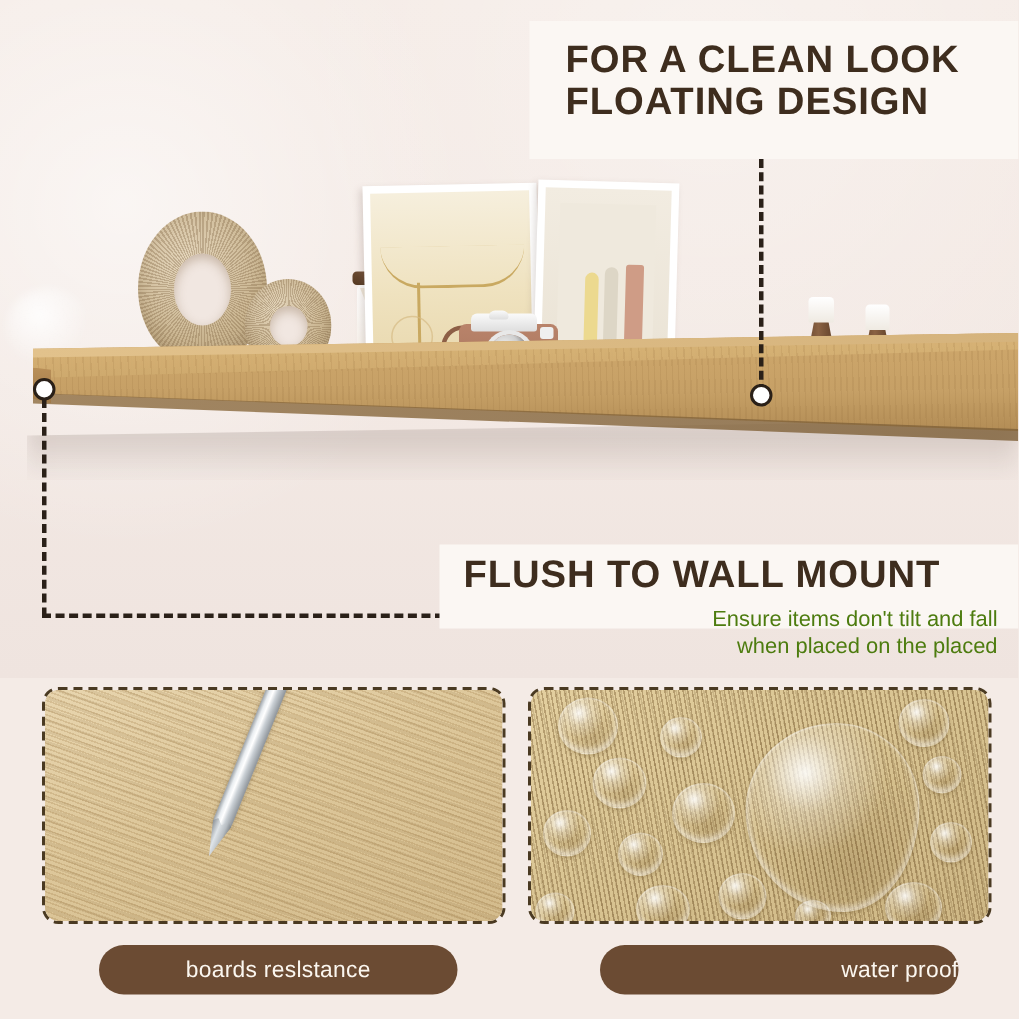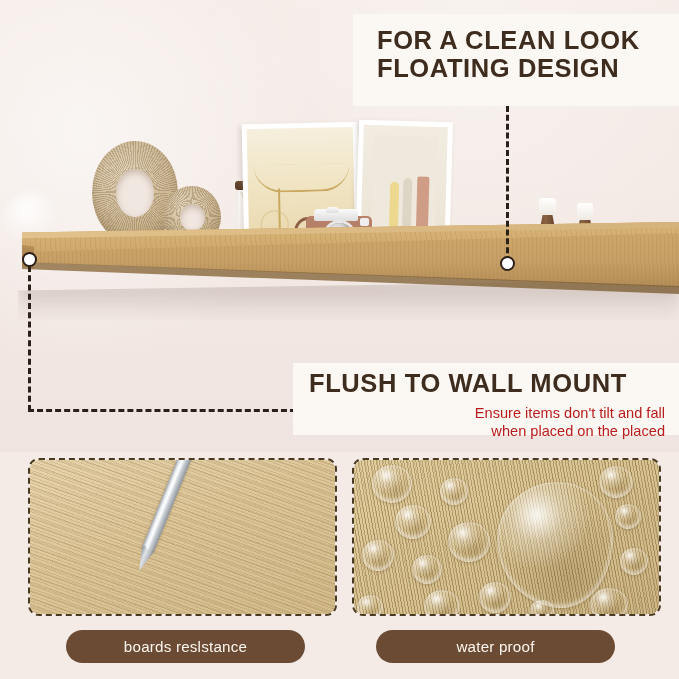--- a/index.html
+++ b/index.html
@@ -100,31 +100,31 @@
   .cam-lens{position:absolute;border-radius:50%;background:radial-gradient(circle at 38% 32%,#f2f2f2 0%,#cfcfcf 38%,#8e8e8e 58%,#2c2c2c 72%,#111 100%);box-shadow:0 0 0 3px #e8e8e8;}
   .cam-strap{position:absolute;border:3px solid #8d5f46;border-radius:50%;background:transparent;}
 
   .book{position:absolute;border-radius:1px;}
   .candle-holder{position:absolute;background:linear-gradient(90deg,#6d4a30,#8a6243 40%,#5d3e27);}
   .candle{position:absolute;background:linear-gradient(180deg,#ffffff,#efeae2);border-radius:3px 3px 1px 1px;}
 
   
   .panel{position:absolute;background:#fbf7f3;}
   .panel-top{left:353px;top:14px;width:326px;height:92px;}
-  .panel-bot{left:293px;top:363px;width:386px;height:72px;}
+  .panel-bot{left:293px;top:363px;width:386px;height:56px;}
 
   .headline{
     color:#3e2d1e;font-weight:700;letter-spacing:.6px;line-height:1.10;
     font-family:"Liberation Sans", sans-serif;
   }
   .h-top{position:absolute;left:24px;top:12px;width:292px;font-size:25.5px;text-align:left;}
   .h-bot{position:absolute;left:16px;top:6px;width:356px;font-size:25.5px;text-align:left;}
   .sub-bot{
     position:absolute;left:16px;top:41px;width:356px;
-    color:#b91c1c;font-size:14.6px;line-height:1.25;text-align:right;
+    color:#4d7c0f;font-size:14.6px;line-height:1.25;text-align:right;
   }
 
   
   .dline{position:absolute;background:transparent;}
   .dline.v{border-left:3px dashed #2a2018;}
   .dline.h{border-top:3px dashed #2a2018;}
   .dot{
     position:absolute;width:15px;height:15px;border-radius:50%;
     background:#ffffff;border:2.5px solid #2a2018;box-sizing:border-box;
   }
@@ -169,21 +169,21 @@
   .drop.big{
     border-radius:52% 48% 44% 56% / 46% 44% 56% 54%;
   }
 
   .pill{
     position:absolute;top:630px;height:33px;border-radius:17px;
     background:#6b4b33;display:flex;align-items:center;justify-content:center;
     color:#fbf6ef;font-size:15.2px;letter-spacing:.2px;
   }
   .pill.left{left:66px;width:239px;}
-  .pill.right{left:376px;width:239px;}
+  .pill.right{left:400px;width:239px;justify-content:flex-end;}
 </style>
 </head>
 <body>
 
 <div id="stage">
 
   <div class="hero">
     <div class="wall-soft"></div>
     <div class="wall-blob"></div>
 

